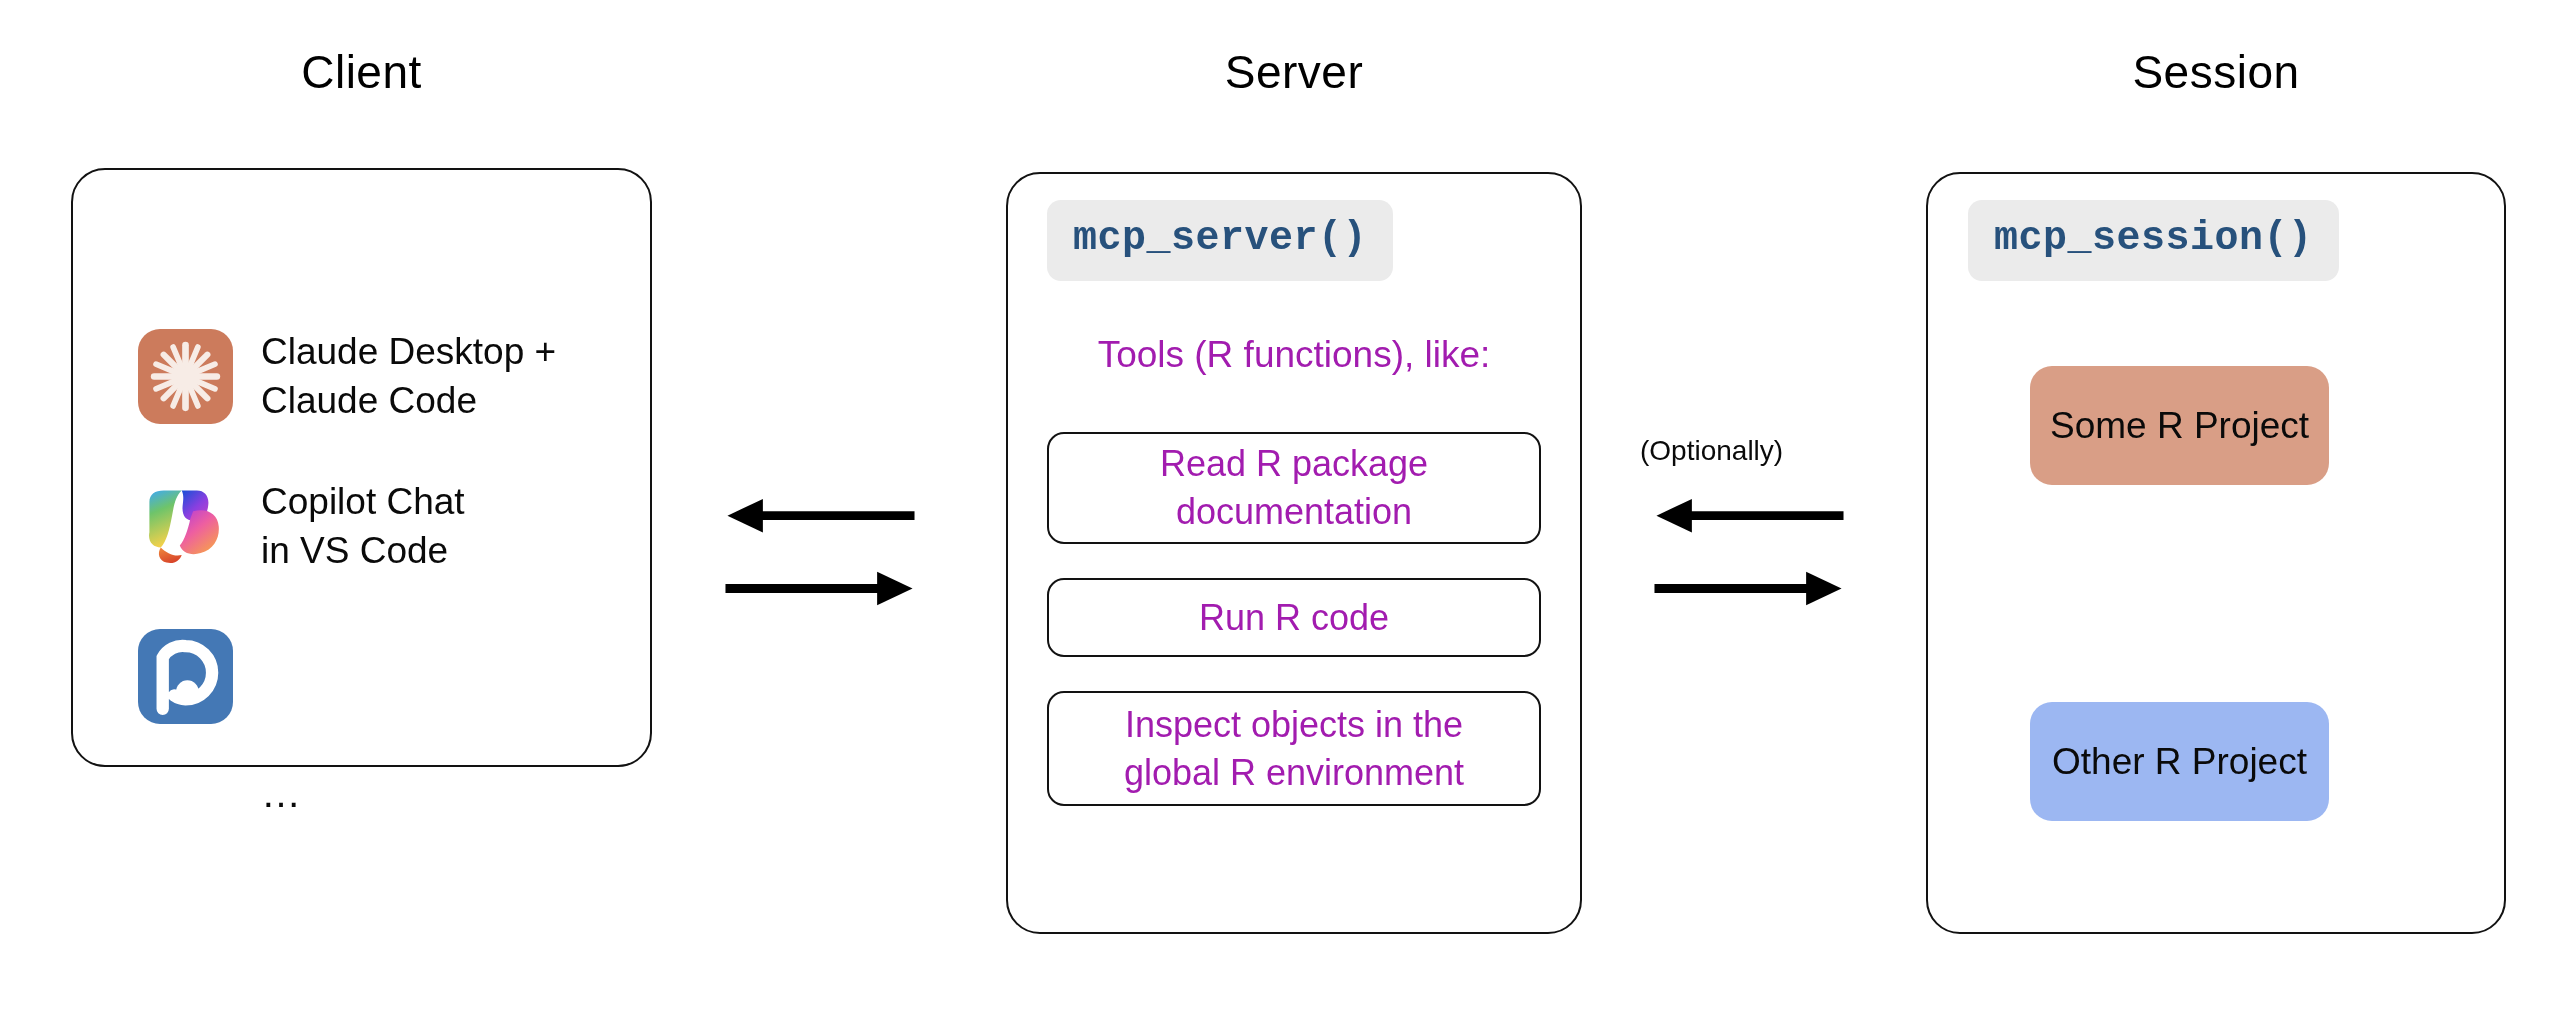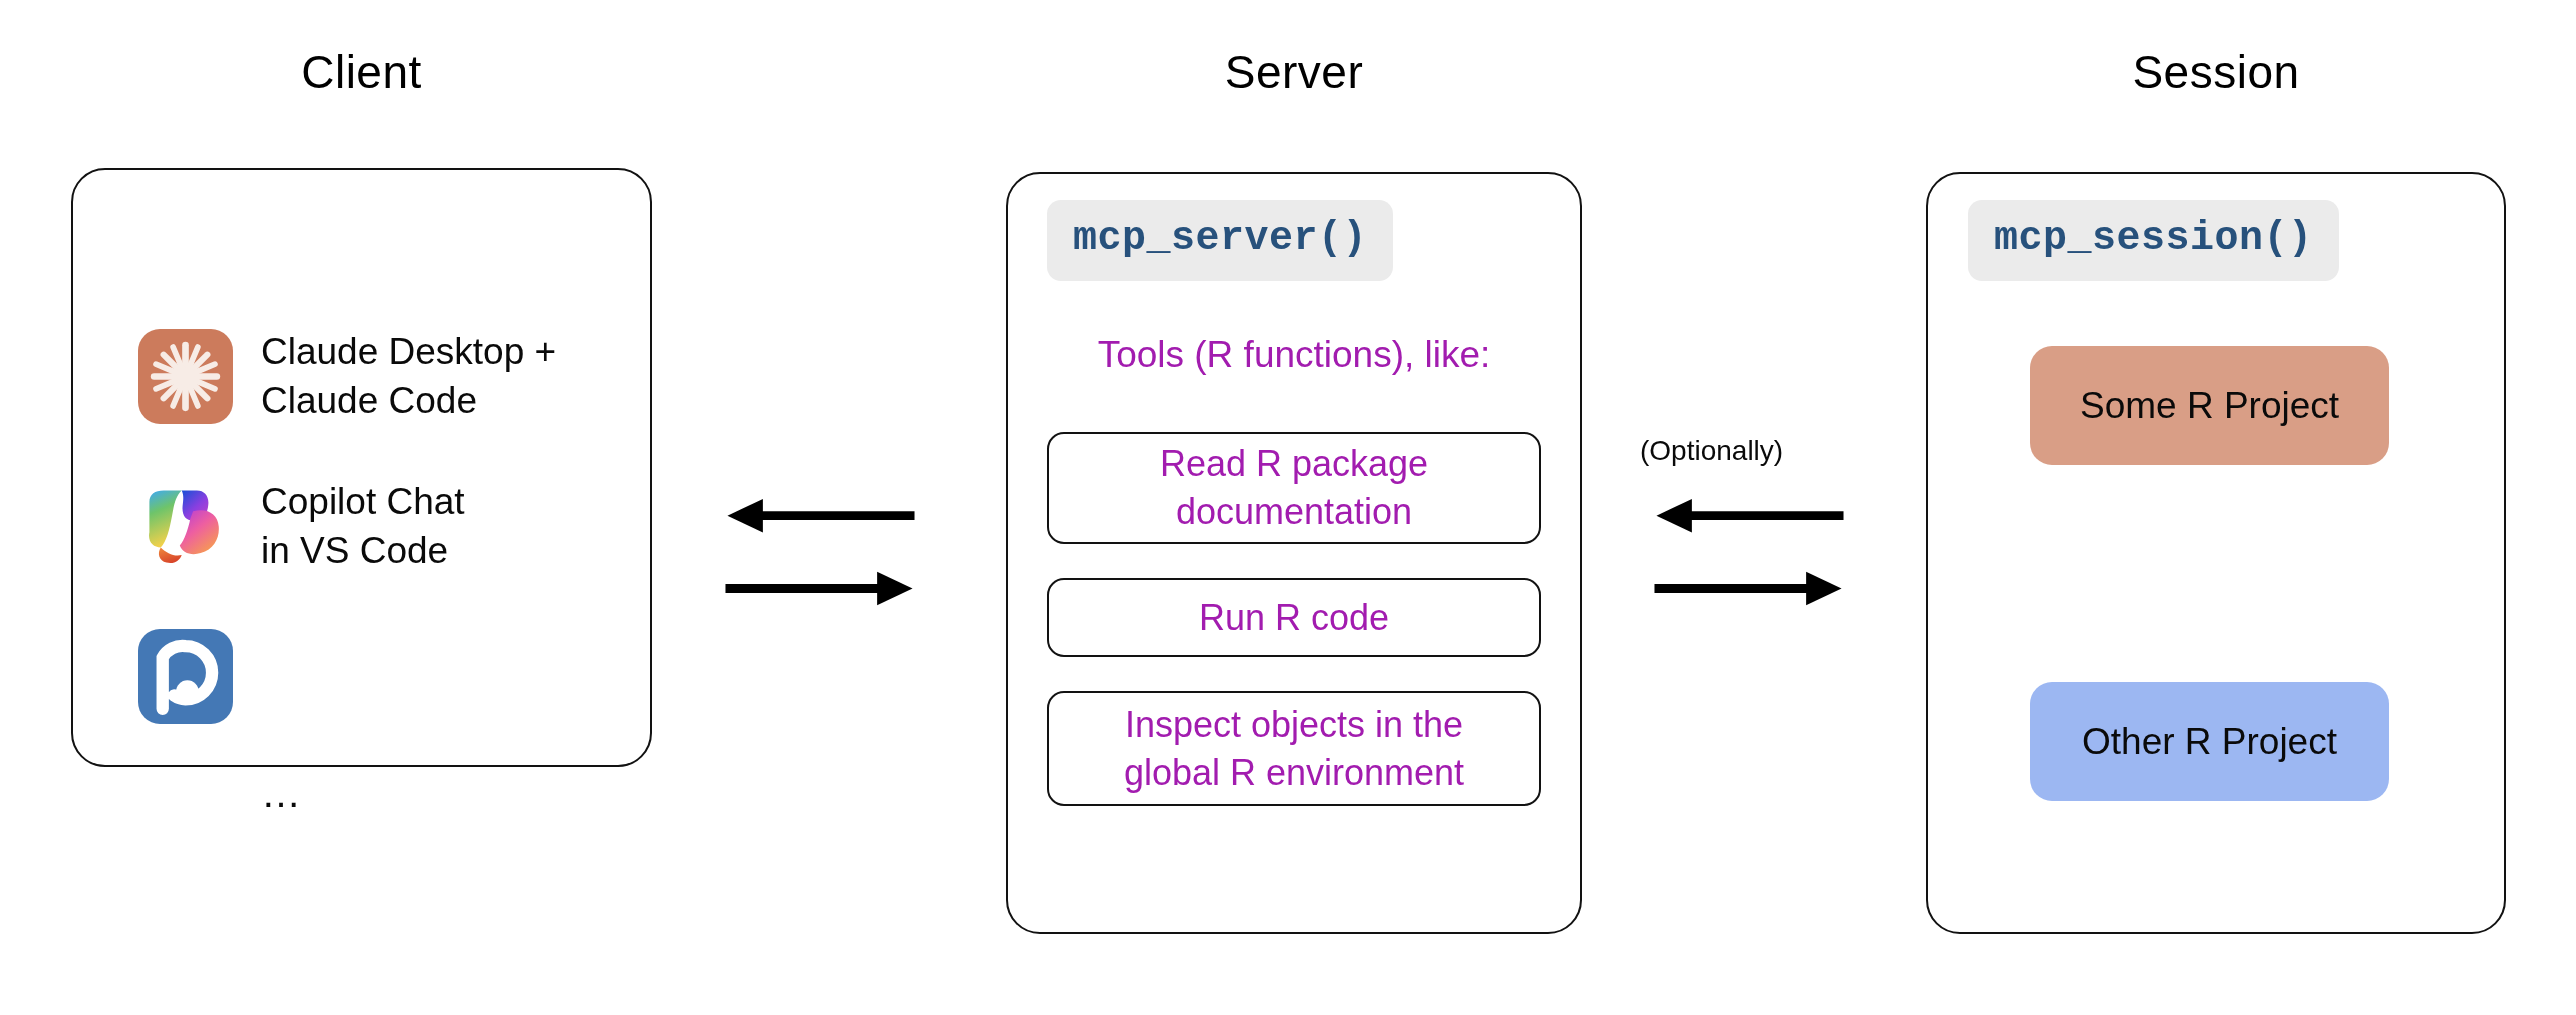--- a/index.html
+++ b/index.html
@@ -136,28 +136,29 @@
     padding: 0 13px;
   }
   #tool-0 { top: 432px;  height: 112px; }
   #tool-1 { top: 578px;  height: 79px;  }
   #tool-2 { top: 691px;  height: 115px; }
 
   
   .project-box {
     position: absolute;
     left: 2030px;
-    width: 359px;
+    width: 299px;
     height: 119px;
     border-radius: 22px;
     display: flex;
     align-items: center;
     justify-content: center;
     font-size: 37px;
     color: #0a0a0a;
+    margin-top: 20px;
   }
   #project-0 { top: 346px; background: #d99e86; }
   #project-1 { top: 682px; background: #9cb7f2; }
 
   
   .arrow-group { position: absolute; }
   #arrows-left  { left: 721px;  top: 494px; }
   #arrows-right { left: 1650px; top: 494px; }
   .arrow-svg { display: block; }
   .optional-label {

